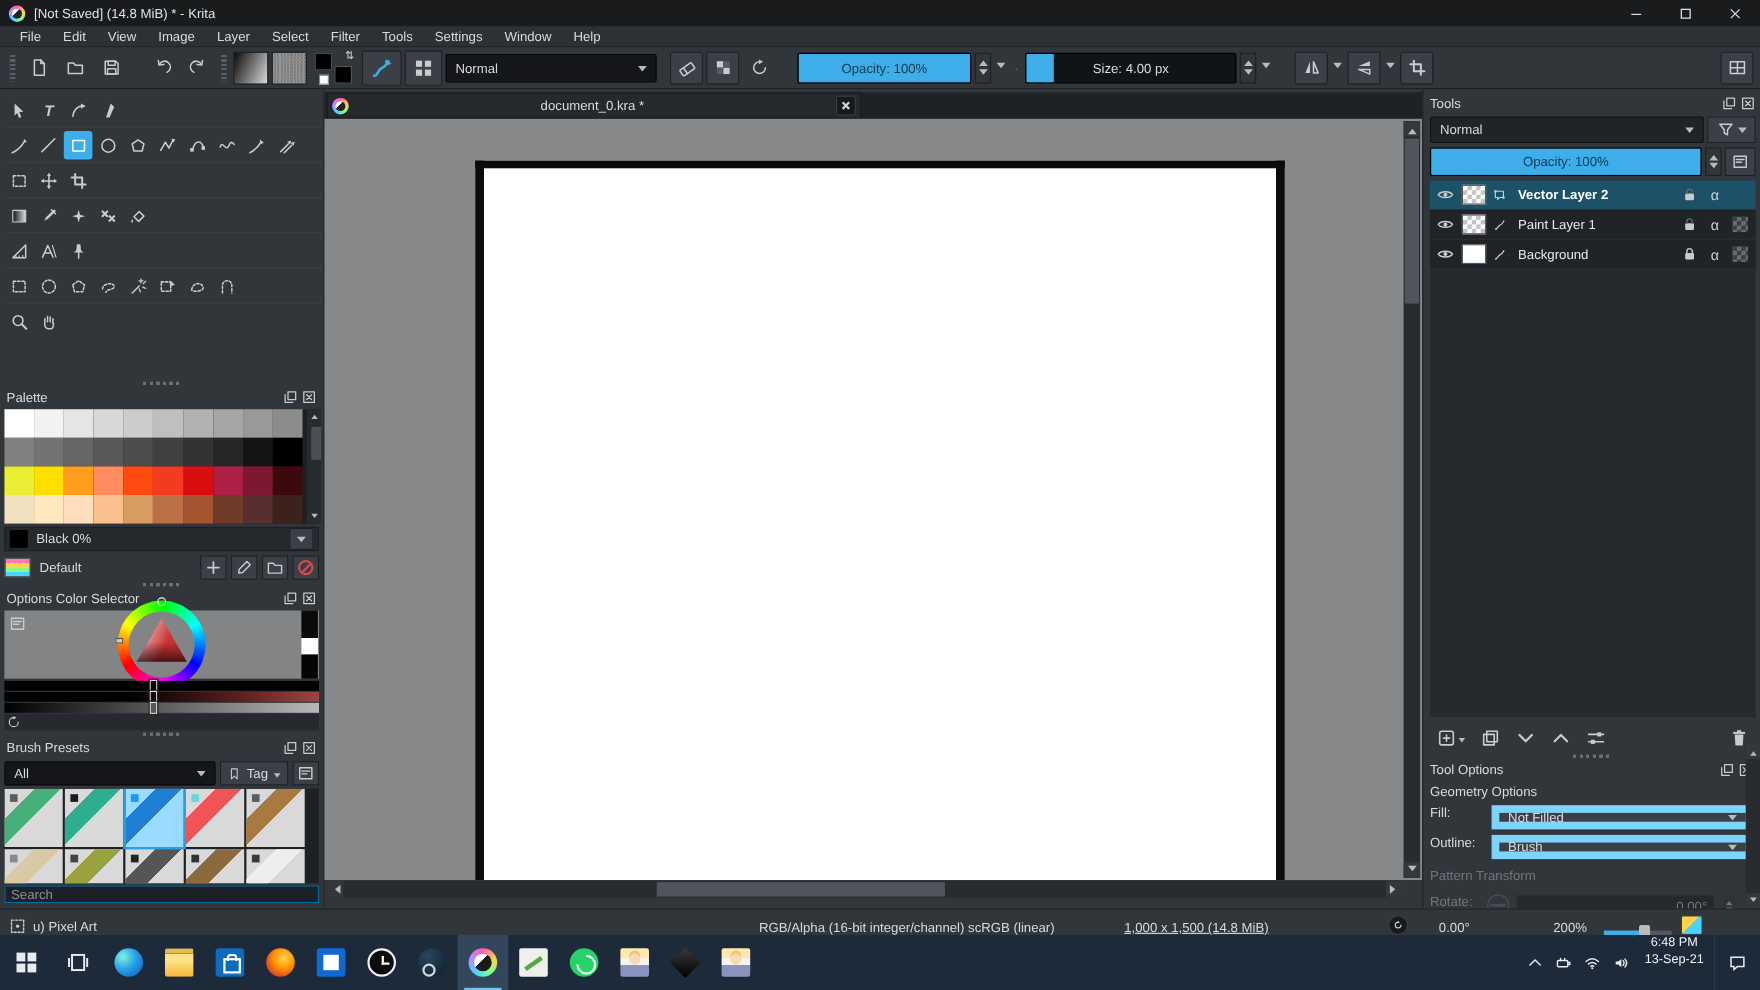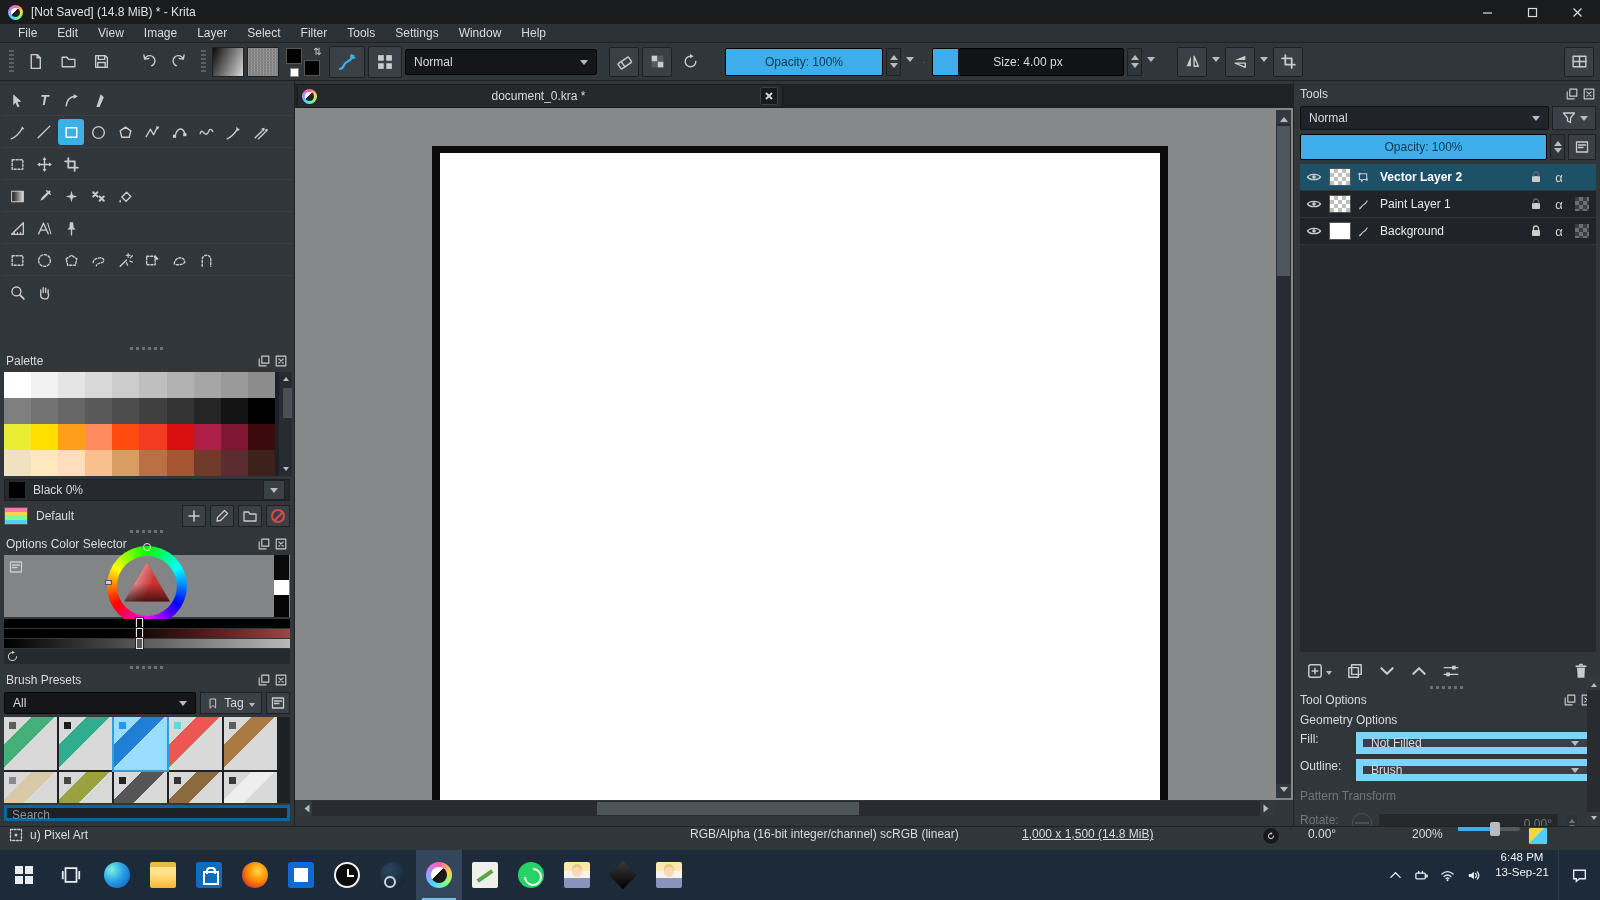--- a/index.html
+++ b/index.html
@@ -106,21 +106,21 @@
   .bmark{position:absolute;left:46%;top:-1px;width:7px;height:11px;background:transparent;border:1.5px solid #e8e8e8;outline:1px solid #222}
   .acs-footer{margin:1px 4px 0 4px;height:15px;background:#26292d;display:flex;align-items:center;padding:0 2px}
 
   
   .bp-filter{display:flex;align-items:center;margin:2px 4px;gap:4px;height:24px}
   .bp-grid{position:relative;margin:0 4px;height:86px;overflow:hidden;background:#1d2024}
   .bp-row{display:flex;gap:2px;margin-bottom:2px}
   .tile{width:53px;height:53px;position:relative;flex:none}
   .tile .tmark{position:absolute;left:5px;top:5px;width:7px;height:7px}
   .tile.sel{outline:2px solid #2f9ee0}
-  .bp-search{margin:2px 4px 0 4px;height:16px;background:#1d2024;border:3px solid #0369a1;display:flex;align-items:flex-start;padding:0 5px;color:#8a9095}
+  .bp-search{margin:2px 4px 0 4px;height:16px;background:#1d2024;border:1px solid #0369a1;display:flex;align-items:flex-start;padding:0 5px;color:#8a9095}
 
   
   #tabbar{position:absolute;left:0;top:3px;width:998px;height:24px;background:#1f2225;display:flex;gap:3px;padding:0 2px}
   .tab{width:486px;height:24px;display:flex;align-items:center;gap:6px;background:#26292c;border:1px solid #17191b;padding:0 4px}
   .tab.active{background:#2c3034}
   .tab .tlabel{flex:1;text-align:center;color:#d8dbdd}
   .tabclose{width:18px;height:18px;background:#17191c;border:1px solid #3a3f44;border-radius:2px;display:flex;align-items:center;justify-content:center}
   .tabclose svg{width:8px;height:8px;stroke:#cfd2d4;stroke-width:2}
   #viewport{position:absolute;left:0;top:27px;width:998px;height:692px;background:#868889;overflow:hidden}
   #doc{position:absolute;left:137px;top:38px;width:736px;bottom:0;background:#fff}
@@ -166,21 +166,21 @@
   .gspin{width:13px;height:22px;background:#2d3237;border:1px solid #33383d;display:flex;flex-direction:column;align-items:center;justify-content:space-evenly}
   .gspin .up{border-bottom-color:#70767b;border-width:3px;border-bottom-width:4px}
   .gspin .dn{border-top-color:#70767b;border-width:3px;border-top-width:4px}
   .vdots{width:10px;display:flex;flex-direction:column;gap:2px;align-items:center}
   .vdots i{width:3px;height:3px;border-radius:50%;background:#9aa0a5}
   .dial{width:20px;height:20px;border-radius:50%;border:1.5px solid #4a5055;position:relative}
   .dial::after{content:"";position:absolute;left:2px;top:8px;width:14px;height:1.5px;background:#4a5055}
   .to-scrollbar{position:absolute;right:0;top:595px;bottom:0;width:13px;background:#282c30}
 
   
-  #statusbar{position:absolute;left:0;top:826px;width:1600px;height:24px;background:#31363b;border-top:1px solid #202326;display:flex;align-items:flex-start}
+  #statusbar{position:absolute;left:0;top:826px;width:1600px;height:24px;background:#31363b;border-top:1px solid #202326;display:flex;align-items:flex-end}
   #statusbar .sb-item{display:flex;align-items:center;gap:6px}
   .zslider{position:relative;width:62px;height:4px;background:#55595e;border-radius:2px}
   .zslider .zfill{position:absolute;left:0;top:0;bottom:0;width:55%;background:#3daee9}
   .zslider .zknob{position:absolute;left:52%;top:-5px;width:10px;height:14px;background:#b8bcbf;border-radius:2px}
   .rotcircle{width:18px;height:18px;border-radius:50%;background:#17191c;border:1px solid #3a3f44;display:flex;align-items:center;justify-content:center}
   .rotcircle .ic{width:12px;height:12px}
   .viewbtn{width:20px;height:18px;border:1px solid #3a3f44;background:linear-gradient(135deg,#ffd24a 0 45%,#4dd2ff 45%);border-radius:2px}
 
   
   #taskbar{position:absolute;left:0;top:850px;width:1600px;height:50px;background:#1c2a3a;display:flex;align-items:center}

